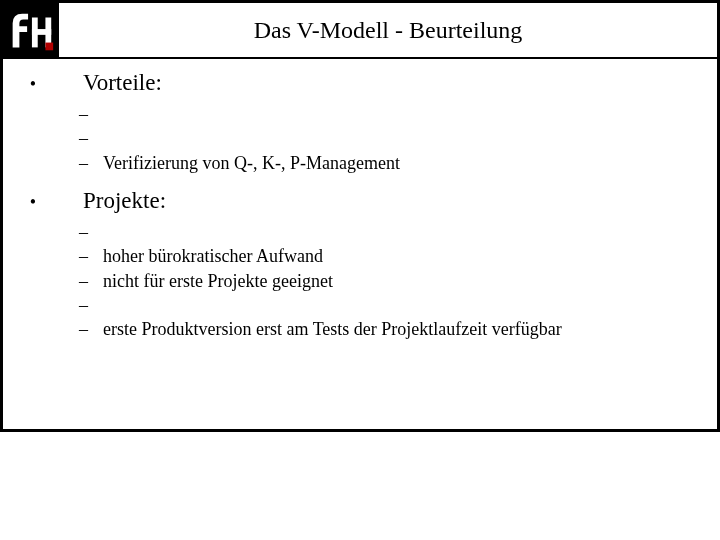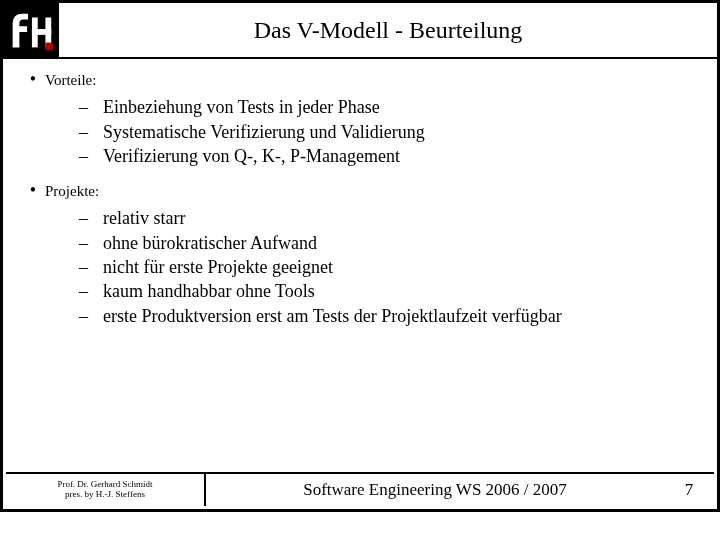--- a/index.html
+++ b/index.html
@@ -1,20 +1,20 @@
 <!DOCTYPE html>
 <html><head>
 <meta charset="utf-8">
 <style>
   * { box-sizing: border-box; margin: 0; padding: 0; }
   html, body { width: 720px; height: 540px; font-family: "Times New Roman", Times, serif; background: #fff; }
   .slide {
     position: relative;
     width: 720px;
-    height: 512px;
+    height: 432px;
     border: 3px solid #000;
     background: #fff;
   }
   .header {
     display: flex;
     align-items: stretch;
     border-bottom: 2px solid #000;
     height: 56px;
   }
   .logo {
@@ -46,21 +46,21 @@
     align-items: baseline;
     margin-top: 2px;
     margin-bottom: 4px;
   }
   .bullet-dot {
     width: 24px;
     flex: 0 0 24px;
     text-align: center;
     font-size: 18px;
   }
-  .section-label { font-size: 15px; }
+  .section-label { font-size: 23px; margin-left: 38px; }
   .sublist {
     padding-left: 58px;
     margin-top: 2px;
     margin-bottom: 10px;
   }
   .sub-row {
     display: flex;
     align-items: baseline;
     font-size: 18px;
     line-height: 1.35;
@@ -128,63 +128,51 @@
 
   <div class="content">
 
     <div class="bullet-row">
       <div class="bullet-dot">•</div>
       <div class="section-label">Vorteile:</div>
     </div>
     <div class="sublist">
       <div class="sub-row">
         <div class="dash">–</div>
-        <div>Einbeziehung von Tests in jeder Phase</div>
       </div>
       <div class="sub-row">
         <div class="dash">–</div>
-        <div>Systematische Verifizierung und Validierung</div>
       </div>
       <div class="sub-row">
         <div class="dash">–</div>
         <div>Verifizierung von Q-, K-, P-Management</div>
       </div>
     </div>
 
     <div class="bullet-row">
       <div class="bullet-dot">•</div>
       <div class="section-label">Projekte:</div>
     </div>
     <div class="sublist">
       <div class="sub-row">
         <div class="dash">–</div>
-        <div>relativ starr</div>
       </div>
       <div class="sub-row">
         <div class="dash">–</div>
-        <div>ohne bürokratischer Aufwand</div>
+        <div>hoher bürokratischer Aufwand</div>
       </div>
       <div class="sub-row">
         <div class="dash">–</div>
         <div>nicht für erste Projekte geeignet</div>
       </div>
       <div class="sub-row">
         <div class="dash">–</div>
-        <div>kaum handhabbar ohne Tools</div>
       </div>
       <div class="sub-row">
         <div class="dash">–</div>
         <div>erste Produktversion erst am Tests der Projektlaufzeit verfügbar</div>
       </div>
     </div>
 
   </div>
 
-  <div class="footer">
-    <div class="footer-left">
-      <div>Prof. Dr. Gerhard Schmidt</div>
-      <div>pres. by H.-J. Steffens</div>
-    </div>
-    <div class="footer-center">Software Engineering WS 2006 / 2007</div>
-    <div class="footer-right">7</div>
-  </div>
 
 </div>
 
 </body></html>

